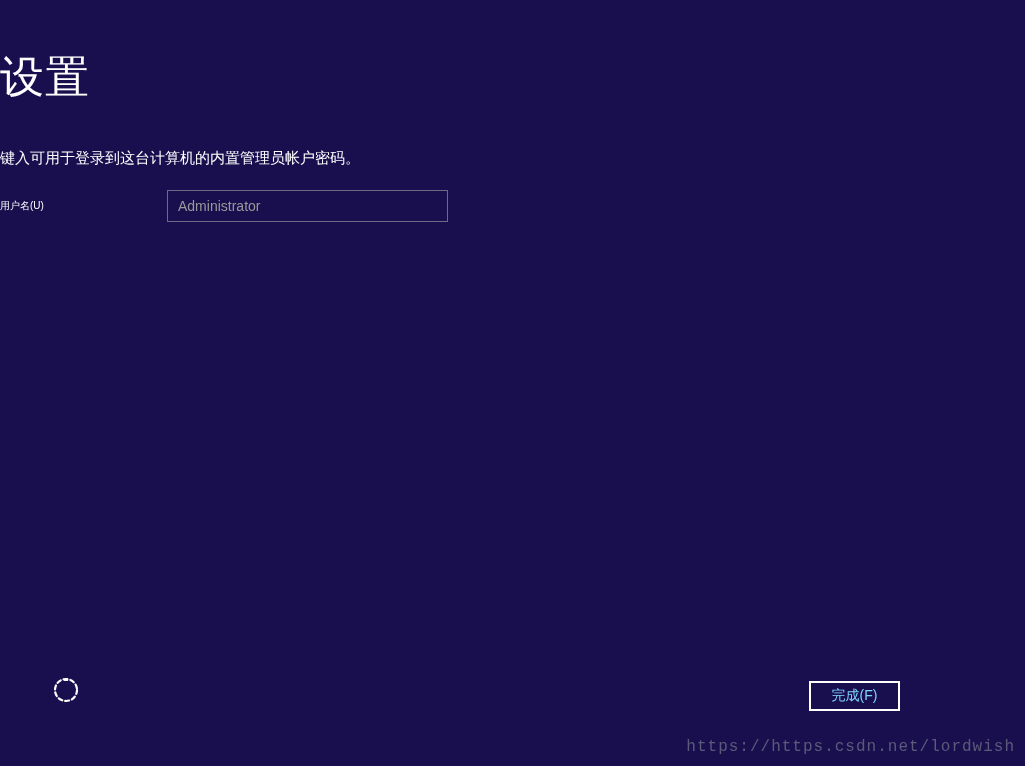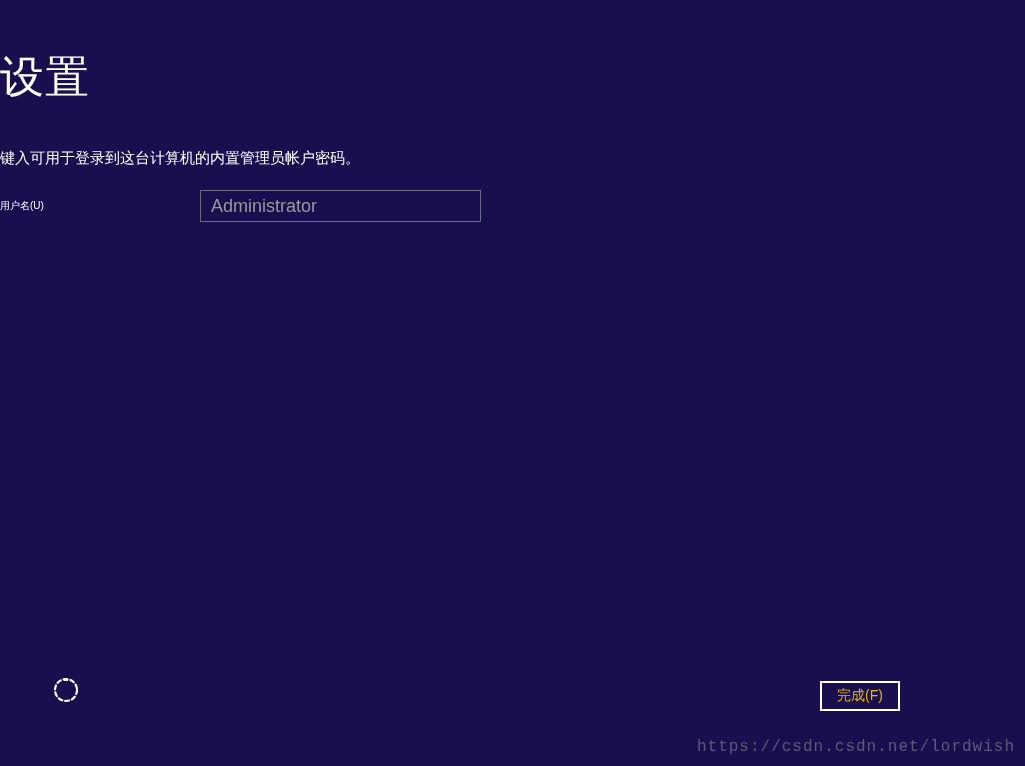--- a/index.html
+++ b/index.html
@@ -47,23 +47,22 @@
       font-weight: 400;
     }
     
     .input-field {
       width: 281px;
       height: 32px;
       border: 1px solid #7a7a8c;
       background-color: transparent;
       color: #999999;
       padding: 0 10px;
-      font-size: 18px;
+      font-size: 14px;
       font-family: "Segoe UI", sans-serif;
-      margin-left: 33px;
     }
     
     .input-readonly {
       background-color: transparent;
       border: 1px solid #6b6b85;
     }
     
     .input-active {
       background-color: #ffffff;
       border: none;
@@ -86,25 +85,25 @@
     
     .ease-icon svg {
       width: 100%;
       height: 100%;
     }
     
     .finish-button {
       position: absolute;
       right: 125px;
       bottom: 55px;
-      width: 80px;
+      width: 91px;
       height: 30px;
       background-color: transparent;
       border: 2px solid #ffffff;
-      color: #eab308;
+      color: #7dd3fc;
       font-size: 14px;
       font-family: "Microsoft YaHei", "Segoe UI", sans-serif;
       cursor: pointer;
       text-align: center;
     }
     
     .watermark {
       position: absolute;
       right: 10px;
       bottom: 10px;
@@ -132,13 +131,13 @@
 
 <div class="ease-icon">
   <svg viewBox="0 0 28 28" fill="none" stroke="#ffffff" stroke-width="2.2">
     <circle cx="14" cy="14" r="11" stroke-dasharray="4 3" stroke-linecap="round"></circle>
     <path d="M 12 5 L 14 2 L 16 5" fill="#ffffff" stroke="#ffffff" stroke-width="1"></path>
   </svg>
 </div>
 
 <button class="finish-button">完成(F)</button>
 
-<div class="watermark">https://csdn.csdn.net/lordwish</div>
+<div class="watermark">https://https.csdn.net/lordwish</div>
 
 </body></html>

